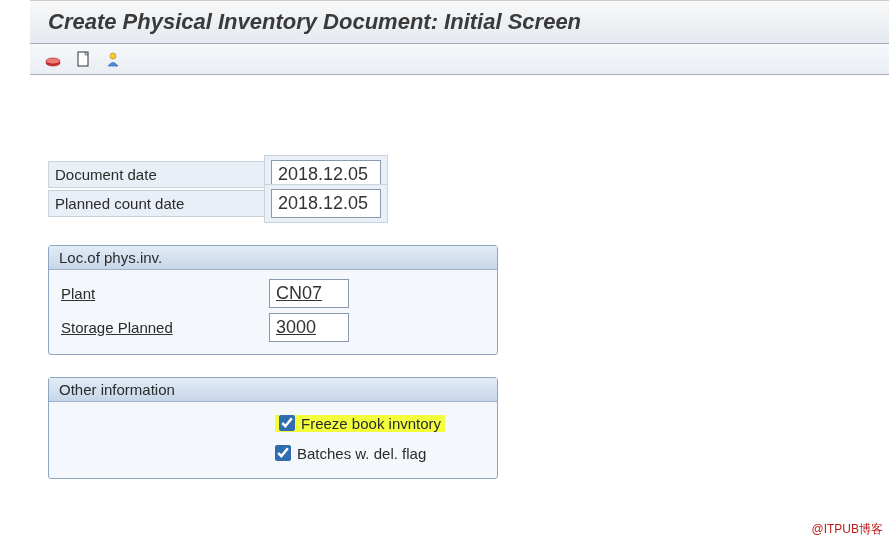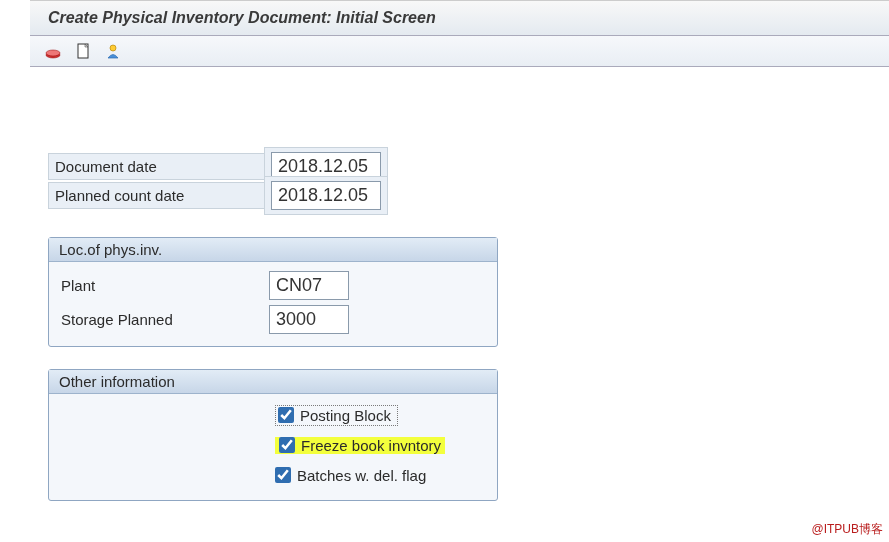--- a/index.html
+++ b/index.html
@@ -14,21 +14,21 @@
       position: relative;
     }
     .title-bar {
       background: linear-gradient(to bottom, #f8f8f8, #e4eaf0);
       border-top: 1px solid #ccc;
       border-bottom: 1px solid #aab;
       padding: 8px 18px;
       margin-left: 30px;
     }
     .title-bar h1 {
-      font-size: 16px;
+      font-size: 22px;
       font-style: italic;
       font-weight: bold;
       color: #3a3a3a;
     }
     .toolbar {
       background: linear-gradient(to bottom, #f6f8fb, #e9eef4);
       border-bottom: 1px solid #aab;
       padding: 6px 14px;
       display: flex;
       gap: 12px;
@@ -72,21 +72,21 @@
       margin-bottom: 22px;
       background: #f4f7fb;
     }
     .panel-header {
       background: linear-gradient(to bottom, #e2ecf6, #c7d6e8);
       border-bottom: 1px solid #9db3cc;
       padding: 3px 10px;
       color: #2b2b2b;
     }
     .panel-body { padding: 6px 10px 10px 10px; }
-    .panel .field-row { height: 34px; }
+    .panel .field-row { height: 34px; text-decoration: underline; }
     .panel .field-row label {
       border: none;
       background: transparent;
       width: 210px;
       padding-left: 2px;
     }
     .panel .field-row input[type="text"] { width: 80px; }
     .panel .field-row .empty-input { width: 26px; height: 26px; border:1px solid #8a9aab; background:#fff; display:inline-block; }
 
     .check-row { display: flex; align-items: center; padding: 4px 0 4px 216px; height: 30px; }
@@ -163,26 +163,20 @@
         <label>Storage Planned</label>
         <input type="text" value="3000" style="">
       </div>
     </div>
   </div>
 
   <div class="panel">
     <div class="panel-header">Other information</div>
     <div class="panel-body">
       <div class="check-row">
-        <span class="dotted">
-          <input type="checkbox" checked="" style="">
-          <span>Posting Block</span>
-        </span>
-      </div>
-      <div class="check-row">
         <span class="highlight">
           <input type="checkbox" checked="" style="">
           <span>Freeze book invntory</span>
         </span>
       </div>
       <div class="check-row">
         <input type="checkbox" checked="" style="">
         <span>Batches w. del. flag</span>
       </div>
     </div>

